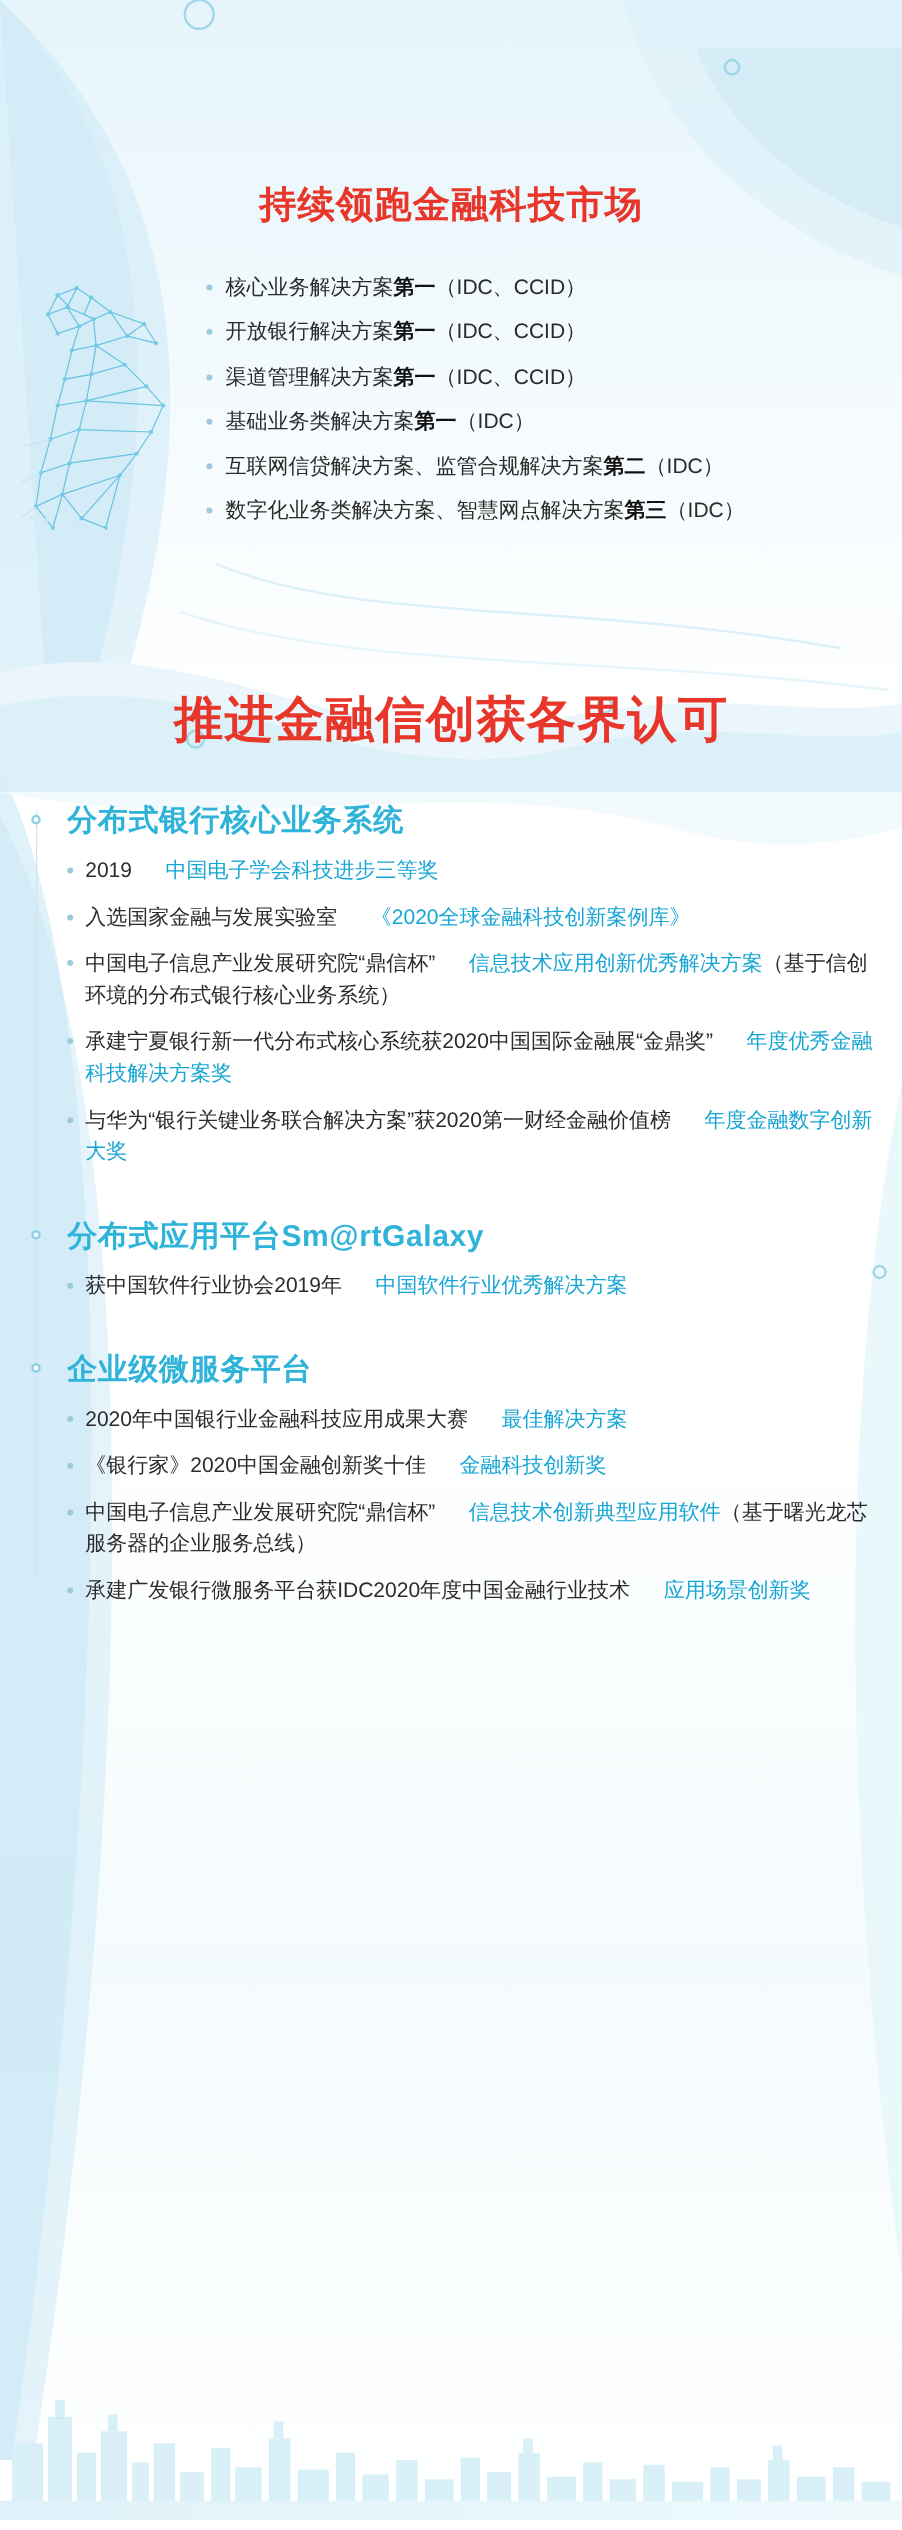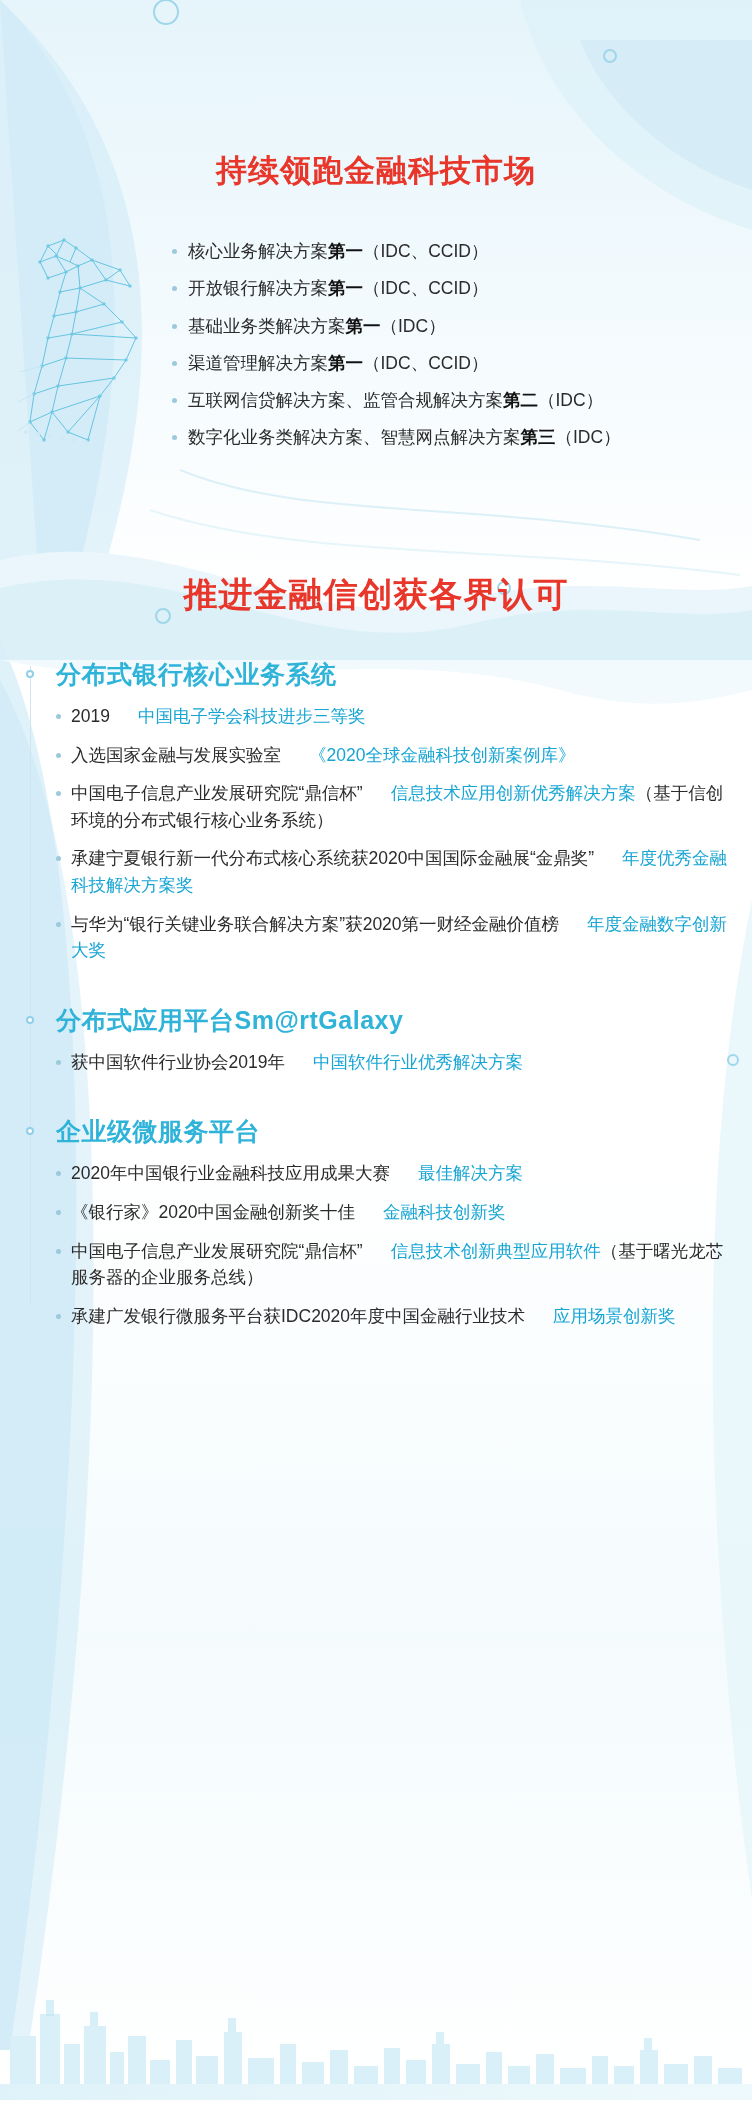--- a/index.html
+++ b/index.html
@@ -24,29 +24,29 @@
   .sec1 { position: relative; padding-top: 150px; }
   .sec2 { position: relative; padding-top: 22px; }
 
   h1.title {
     color: #e8362a;
     font-size: 31px;
     font-weight: bold;
     text-align: center;
     letter-spacing: 1px;
   }
-  .sec2 h1.title { font-size: 34px; }
+  .sec2 h1.title { font-size: 41px; }
 
   
   .s1-body { position: relative; margin-top: 34px; height: 290px; }
   .runner { position: absolute; left: 18px; top: 0px; width: 150px; height: 230px; }
   .s1-list {
     position: absolute;
     left: 172px;
-    top: 12px;
+    top: 0;
     width: 540px;
   }
   .s1-item {
     display: flex;
     align-items: flex-start;
     margin-bottom: 11px;
     font-size: 17.5px;
     color: #2b2b2b;
     line-height: 1.5;
   }
@@ -248,25 +248,25 @@
         <div class="s1-item">
           <span class="dot"></span>
           <span class="txt"><span>核心业务解决方案</span><b>第一</b><span class="paren">（IDC、CCID）</span></span>
         </div>
         <div class="s1-item">
           <span class="dot"></span>
           <span class="txt"><span>开放银行解决方案</span><b>第一</b><span class="paren">（IDC、CCID）</span></span>
         </div>
         <div class="s1-item">
           <span class="dot"></span>
+          <span class="txt"><span>渠道管理解决方案</span><b>第一</b><span class="paren">（IDC、CCID）</span></span>
+        </div>
+        <div class="s1-item">
+          <span class="dot"></span>
           <span class="txt"><span>基础业务类解决方案</span><b>第一</b><span class="paren">（IDC）</span></span>
-        </div>
-        <div class="s1-item">
-          <span class="dot"></span>
-          <span class="txt"><span>渠道管理解决方案</span><b>第一</b><span class="paren">（IDC、CCID）</span></span>
         </div>
         <div class="s1-item">
           <span class="dot"></span>
           <span class="txt"><span>互联网信贷解决方案、监管合规解决方案</span><b>第二</b><span class="paren">（IDC）</span></span>
         </div>
         <div class="s1-item">
           <span class="dot"></span>
           <span class="txt"><span>数字化业务类解决方案、智慧网点解决方案</span><b>第三</b><span class="paren">（IDC）</span></span>
         </div>
       </div>

